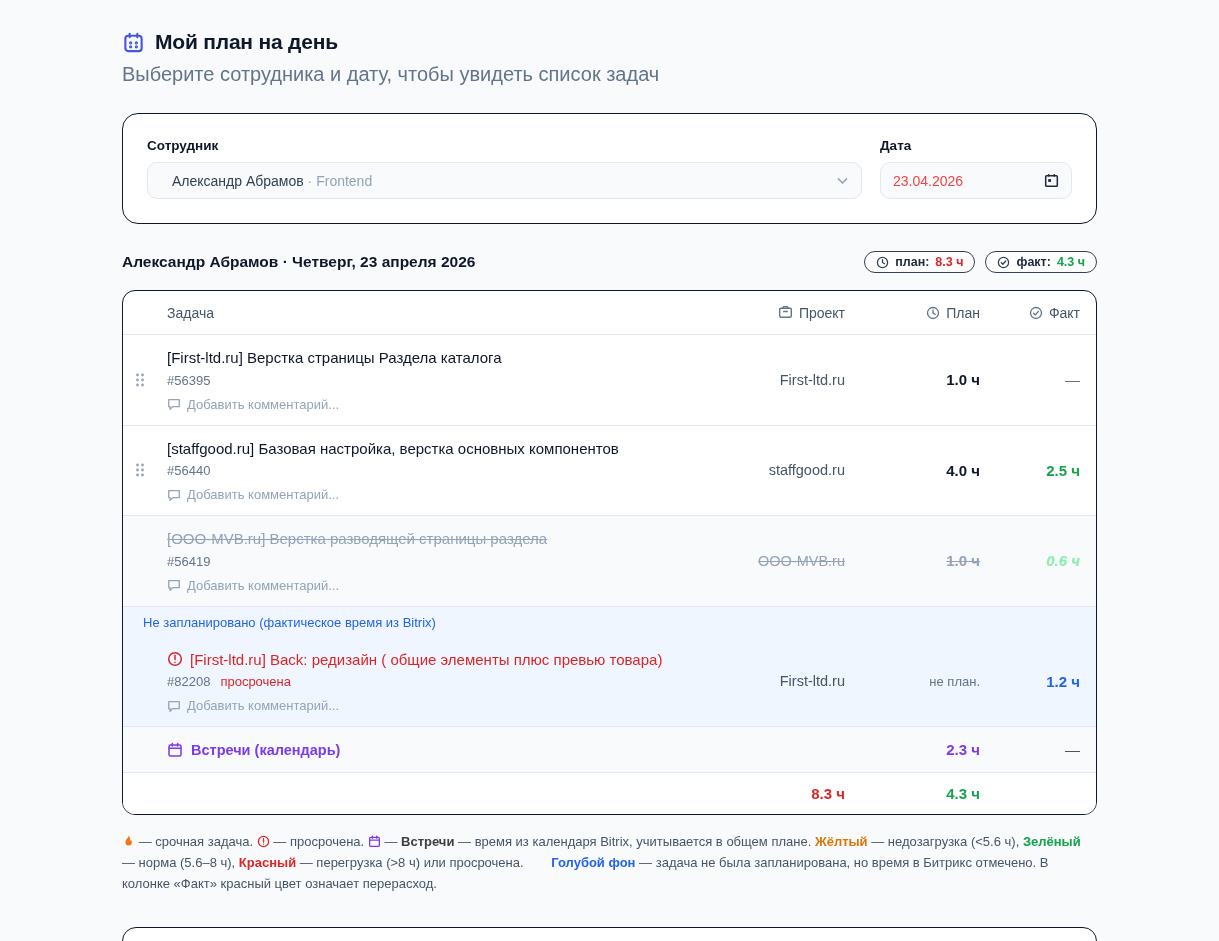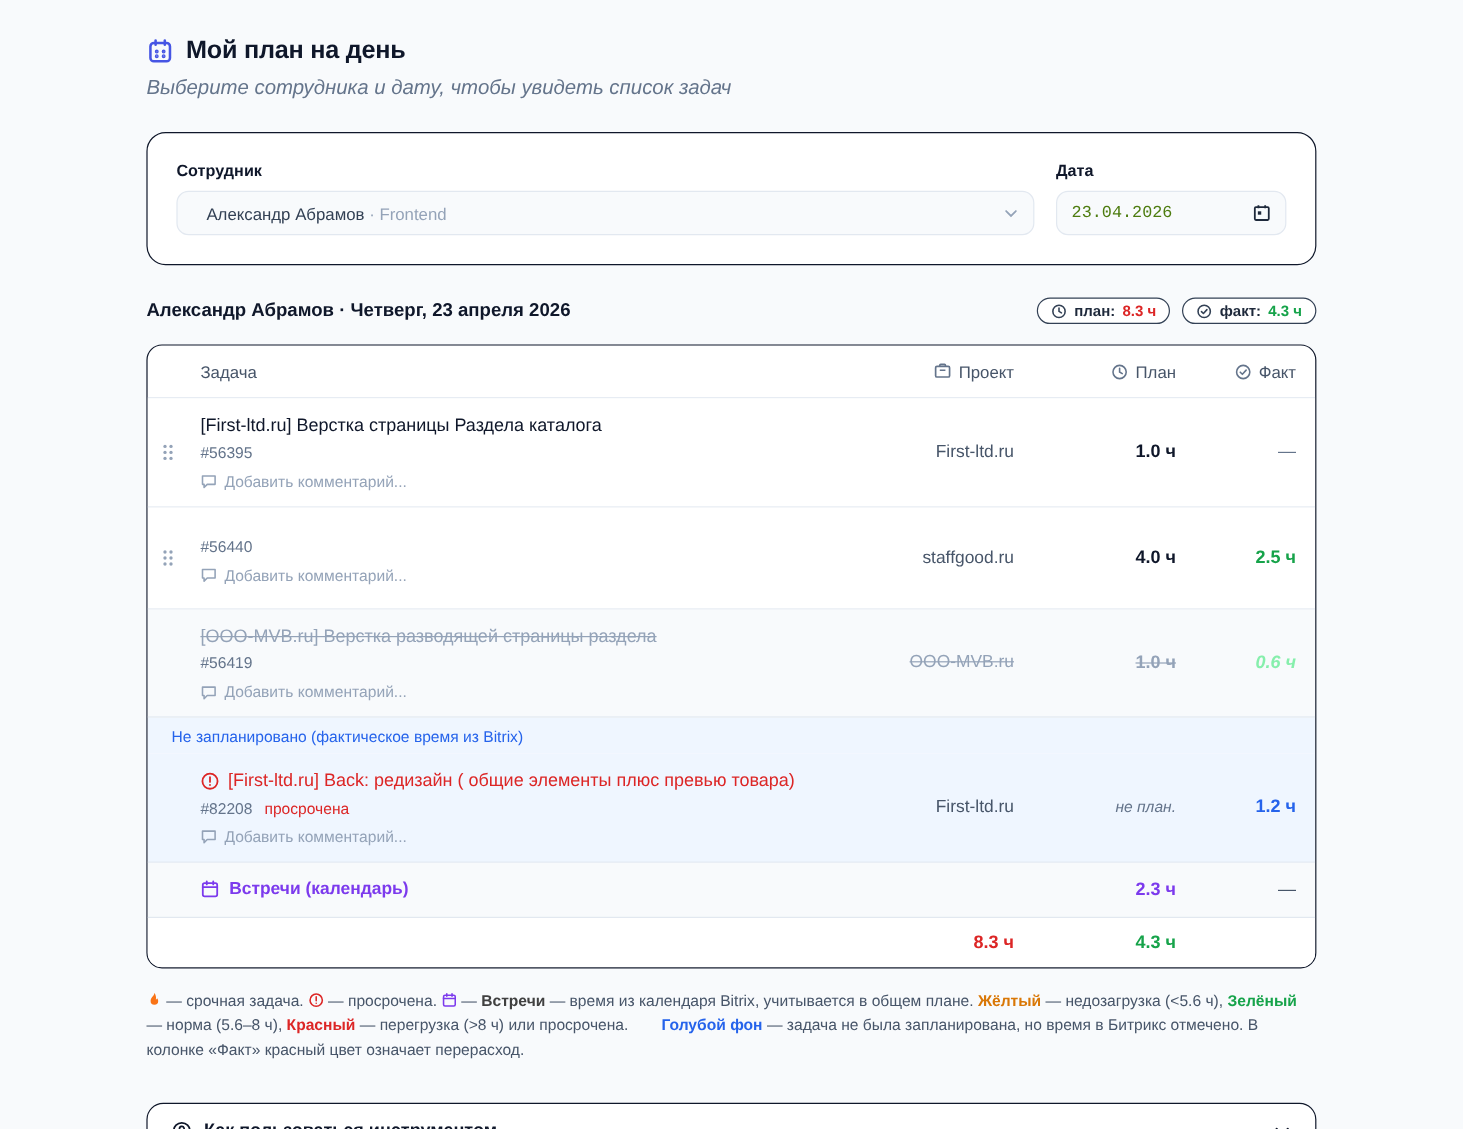--- a/index.html
+++ b/index.html
@@ -2,33 +2,33 @@
 <html lang="ru"><head>
 <meta charset="utf-8">
 <style>
   * { margin:0; padding:0; box-sizing:border-box; }
   html,body { background:#f8fafc; font-family:"Liberation Sans","DejaVu Sans",sans-serif; color:#0f172a; }
   body { width:1219px; height:941px; overflow:hidden; }
   .container { width:975px; margin:0 auto; padding-top:30px; }
 
   
   .page-head h1 { display:flex; align-items:center; gap:10px; font-size:21px; font-weight:700; letter-spacing:-0.2px; color:#0f172a; }
-  .page-head .subtitle { margin-top:9px; font-size:17px; color:#64748b;font-style:italic; }
+  .page-head .subtitle { margin-top:9px; font-size:20px; color:#64748b; }
 
   
   .card { background:#fff; border:1.5px solid #0f172a; border-radius:16px; }
   .filter-card { margin-top:27px; padding:24px; display:flex; gap:18px; }
   .field-label { font-size:13.5px; font-weight:600; margin-bottom:9px; }
   .control { height:37px; background:#f8fafc; border:1px solid #e2e8f0; border-radius:10px; display:flex; align-items:center; padding:0 12px; font-size:14px; cursor:pointer; }
   .employee-field { flex:1; }
   .employee-field .control { justify-content:space-between;padding-left:24px; }
   .emp-name { color:#334155; }
   .emp-role { color:#94a3b8; }
   .date-field { width:192px; }
-  .date-field .control { gap:14px; justify-content:space-between; color:#4d7c0f;font-family:Liberation Mono, monospace; }
+  .date-field .control { gap:14px; justify-content:space-between; color:#ef4444; }
 
   
   .day-head { margin-top:27px; display:flex; justify-content:space-between; align-items:center; }
   .day-title { font-size:15.5px; font-weight:700; }
   .badges { display:flex; gap:10px; }
   .pill { display:flex; align-items:center; gap:6px; border:1.3px solid #334155; border-radius:999px; background:#fff; padding:3px 11px; font-size:12.5px; font-weight:700; color:#1e293b; }
   .pill .val-red { color:#dc2626; }
   .pill .val-green { color:#16a34a; }
 
   
@@ -51,21 +51,21 @@
   .fact-lightgreen { color:#86efac;font-style:italic; }
   .fact-blue { color:#2563eb; }
 
   .completed { background:#f8fafc; }
   .completed .t-title, .completed .proj, .completed .plan { color:#94a3b8; text-decoration:line-through; }
 
   .unplanned-band { background:#eff6ff; padding:8px 16px 7px 20px; font-size:13px; color:#2563eb; border-bottom:0; }
   .unplanned-row { background:#eff6ff; }
   .unplanned-row .t-title { color:#dc2626; }
   .overdue-word { color:#dc2626; }
-  .noplan { font-size:13px; font-style:italic; font-weight:400; color:#64748b; }
+  .noplan { font-size:13px; font-weight:400; color:#64748b; }
 
   .meetings-row { min-height:46px; background:#f8fafc; border-bottom:1px solid #e2e8f0; padding-top:0; padding-bottom:0; }
   .meet-label { display:flex; align-items:center; gap:8px; color:#7c3aed; font-size:14.5px; font-weight:600; }
   .meet-plan { color:#7c3aed; font-size:15px; font-weight:600; }
 
   .total-row { min-height:41px; background:#fff; border-bottom:0; padding-top:0; padding-bottom:0; }
   .total-label { font-size:15px; font-weight:700; }
   .total-plan { color:#dc2626; }
   .total-fact { color:#16a34a; }
 
@@ -227,20 +227,21 @@
         <svg width="10" height="15" viewBox="0 0 10 15" fill="currentColor">
             <circle cx="2.5" cy="2.5" r="1.4"></circle>
             <circle cx="7.5" cy="2.5" r="1.4"></circle>
             <circle cx="2.5" cy="7.5" r="1.4"></circle>
             <circle cx="7.5" cy="7.5" r="1.4"></circle>
             <circle cx="2.5" cy="12.5" r="1.4"></circle>
             <circle cx="7.5" cy="12.5" r="1.4"></circle>
           </svg>
       </span>
       <div>
+        <div class="t-title">[staffgood.ru] Базовая настройка, верстка основных компонентов</div>
         <div class="t-id">#56440</div>
         <div class="t-comment">
           <span class="icon">
             <svg width="14" height="14" viewBox="0 0 16 16" fill="none" stroke="#94a3b8" stroke-width="1.5" stroke-linejoin="round">
                 <path d="M2 3 h12 v8 h-7.5 L3.5 14 v-3 H2 z"></path>
               </svg>
           </span>
           <span>Добавить комментарий...</span>
         </div>
       </div>

